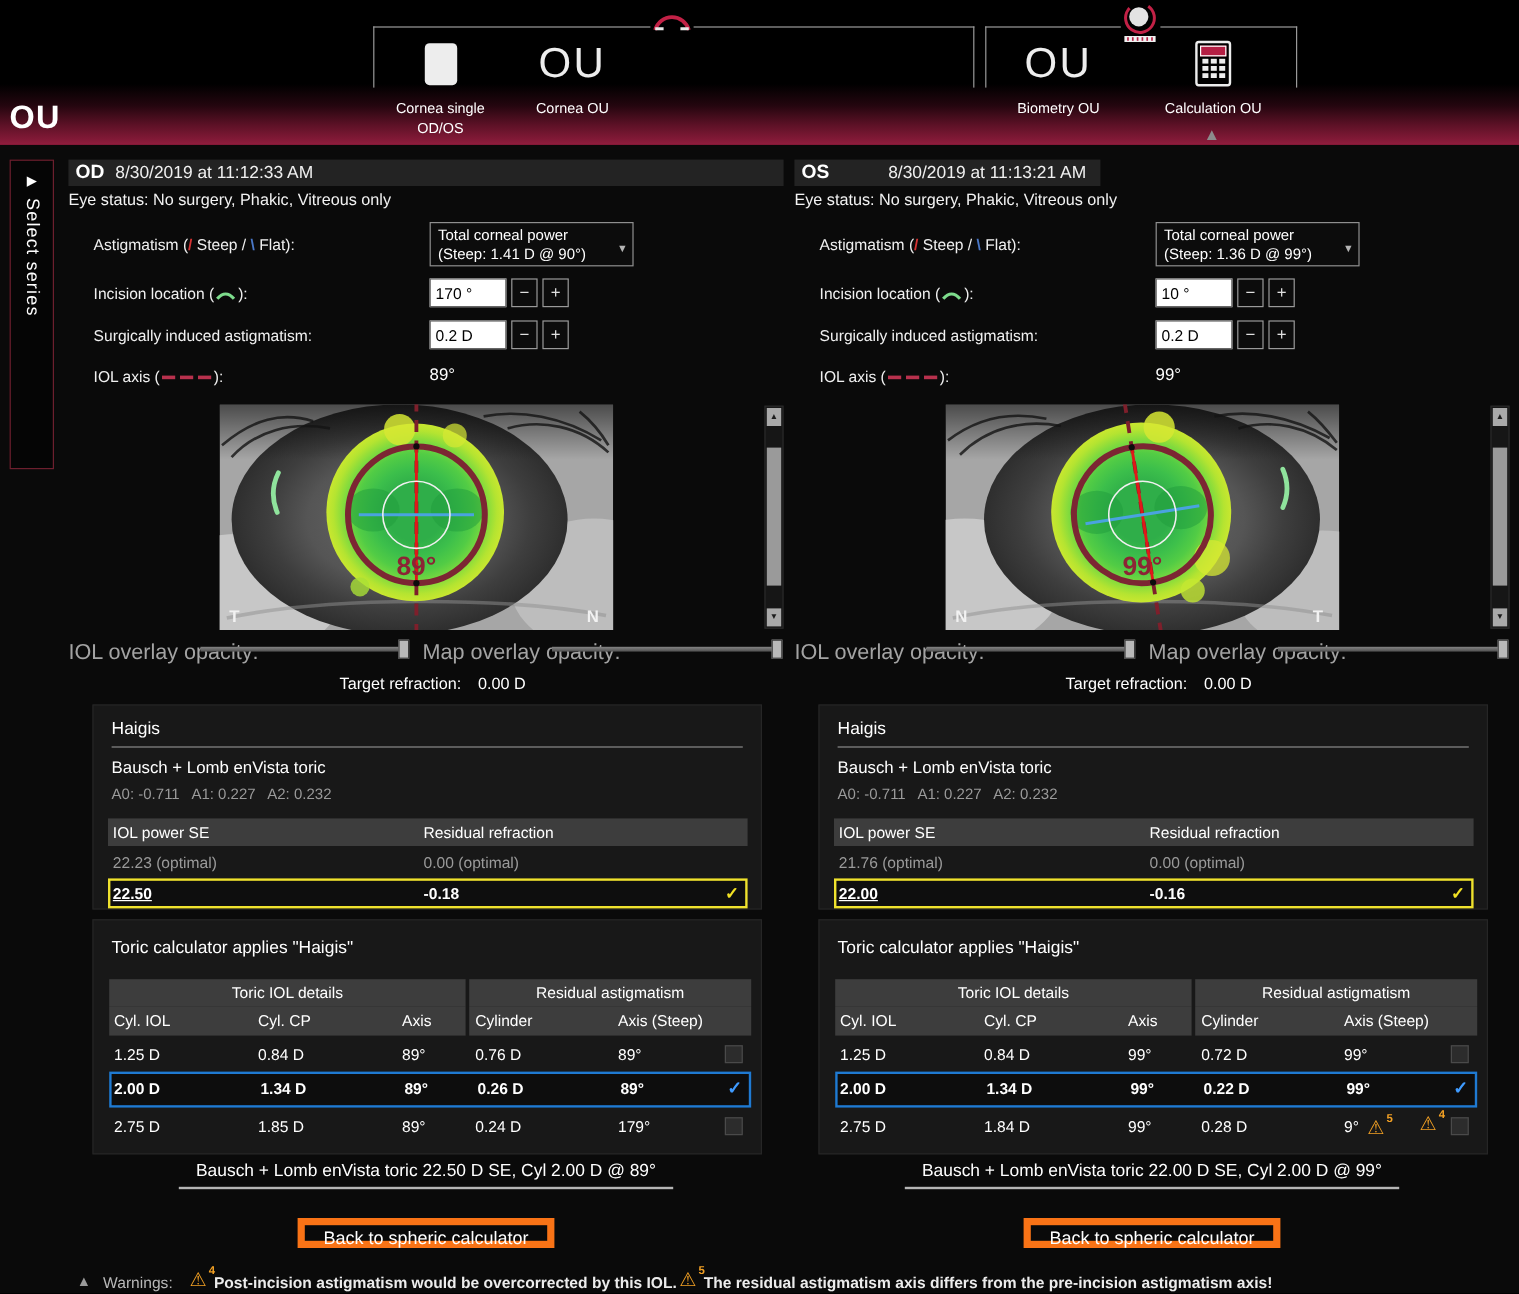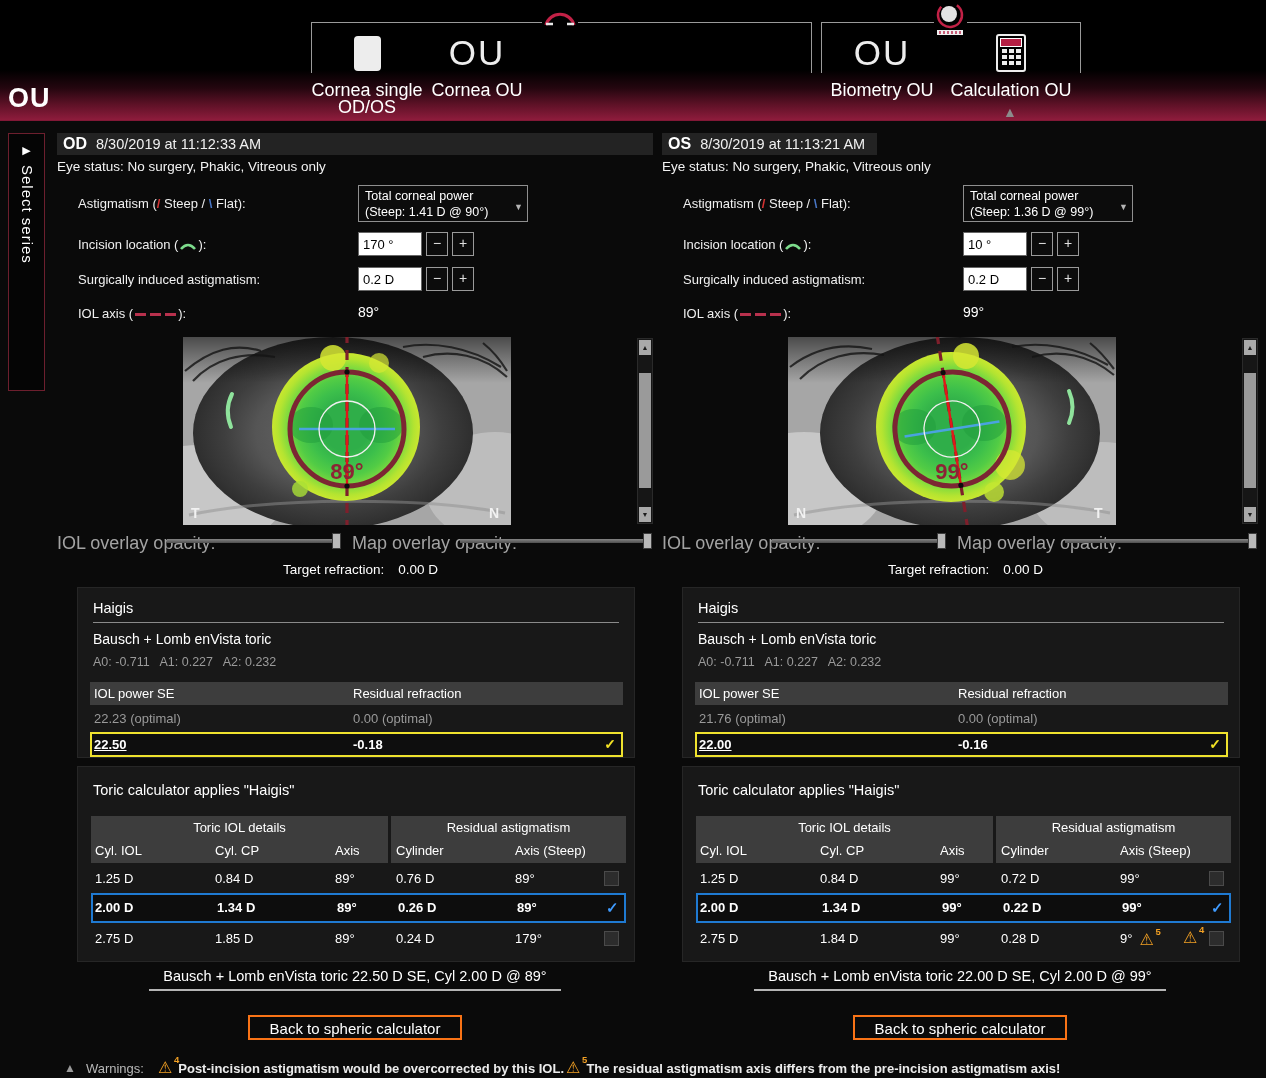--- a/index.html
+++ b/index.html
@@ -8,21 +8,21 @@
 
   
   .header{position:absolute;top:0;left:0;width:1266px;height:121px;
     background:linear-gradient(180deg,#000 0px,#000 70px,#24060f 88px,#5c1126 104px,#8e1c3c 120px,#741430 121px);}
   .window-label{position:absolute;left:8px;top:83px;font-size:27px;font-weight:bold;letter-spacing:1px;color:#fff;}
   .bracket{position:absolute;top:22px;height:50px;border-top:1px solid #9a9a9a;}
   .bl{border-left:1px solid #9a9a9a;} .br{border-right:1px solid #9a9a9a;}
   .grp-icon{position:absolute;top:1px;}
   .tab{position:absolute;top:28px;width:132px;text-align:center;cursor:pointer;}
   .tab .ticon{height:50px;display:flex;align-items:center;justify-content:center;}
-  .tab .tlabel{font-size:18px;line-height:17px;color:#fff;margin-top:4px;}
+  .tab .tlabel{font-size:12px;line-height:17px;color:#fff;margin-top:4px;}
   .ou-glyph{font-size:35px;color:#ededed;letter-spacing:2px;font-weight:400;}
   .sq-icon{width:27px;height:35px;background:#ededed;border-radius:4px;}
   .fu-icon{position:relative;width:44px;height:36px;}
   .fu-icon .small{position:absolute;left:2px;top:6px;width:14px;height:24px;background:#ededed;border-radius:3px;}
   .fu-icon .big{position:absolute;left:14px;top:2px;width:24px;height:32px;background:#b51f44;border:2px solid #ededed;border-radius:3px;}
   .multi-icon{display:grid;grid-template-columns:17px 17px;grid-gap:5px;}
   .multi-icon span{width:17px;height:8px;background:#ededed;border-radius:2px;}
   .calc-icon{width:30px;height:38px;border:2px solid #ededed;border-radius:3px;box-sizing:border-box;padding:2px;}
   .calc-icon .scr{width:20px;height:7px;background:#b51f44;border:1px solid #fff;margin:0 auto 2px;}
   .calc-icon .keys{display:grid;grid-template-columns:repeat(3,5px);grid-gap:2px;justify-content:center;}
@@ -31,21 +31,21 @@
 
   
   .content{position:absolute;top:121px;left:0;width:1266px;height:957px;background:#0a0a0a;}
   .select-series{position:absolute;left:8px;top:12px;width:37px;height:258px;border:1px solid #6d1f2e;background:#050505;cursor:pointer;box-sizing:border-box;}
   .select-series .tri{display:block;text-align:center;font-size:11px;color:#fff;margin-top:10px;}
   .select-series .vtext{writing-mode:vertical-rl;font-size:15px;color:#fff;margin:8px auto 0;display:block;width:18px;letter-spacing:1px;}
 
   .col{position:absolute;top:12px;width:596px;height:945px;}
   .col.od{left:57px;} .col.os{left:662px;}
   .eyebar{position:absolute;top:0;left:0;height:22px;background:#232323;display:flex;align-items:center;padding:0 6px;box-sizing:border-box;}
-  .eyebar.full{width:596px;} .eyebar.fit{width:max-content;padding-right:12px;}
+  .eyebar.full{width:596px;} .eyebar.fit{width:max-content;padding-right:12px;gap:40px;}
   .eyebar .eye{font-weight:bold;font-size:16px;margin-right:9px;}
   .eyebar .dt{font-size:14.5px;color:#f0f0f0;}
   .eyestatus{position:absolute;top:26px;left:0;font-size:13.5px;color:#f2f2f2;}
 
   .slabel{position:absolute;left:21px;font-size:13px;color:#f0f0f0;white-space:nowrap;}
   .red-slash{color:#d63333;font-weight:bold;}
   .blue-bslash{color:#4a78c9;font-weight:bold;}
   .arc-ico{vertical-align:-2px;margin:0 1px;}
   .dash{display:inline-block;width:11px;height:3px;background:#b8314d;margin:0 2px;vertical-align:2px;}
   .dropdown{position:absolute;left:301px;top:52px;width:170px;height:37px;background:#0c0c0c;border:1px solid #8f8f8f;
@@ -101,21 +101,21 @@
   .trsel .tc1{left:2px;}
   .tcheck{position:absolute;left:513px;top:6px;width:15px;height:15px;background:#2c2c2c;border:1px solid #4a4a4a;box-sizing:border-box;cursor:pointer;}
   .trsel .bluechk{position:absolute;left:513px;top:0;color:#3f9bff;font-weight:bold;font-size:15px;}
   .warn{color:#f2a024;font-size:16px;position:relative;display:inline-block;line-height:1;font-weight:normal;}
   .warn sup{position:absolute;top:-5px;right:-7px;font-size:9.5px;color:#f2a024;font-weight:bold;}
   .tc5 .warn{margin-left:7px;top:2px;}
   .rowwarn{position:absolute;left:487px;top:5px;}
 
   .summary{position:absolute;top:834px;left:0;width:596px;text-align:center;}
   .summary span{display:inline-block;font-size:14.5px;border-bottom:2px solid #b5b5b5;padding:0 14px 5px;}
-  .backbtn{position:absolute;top:882px;left:50%;transform:translateX(-50%);width:214px;height:25px;border:2px solid #f97316;
+  .backbtn{position:absolute;top:882px;left:50%;transform:translateX(-50%);width:214px;height:25px;border:6px solid #f97316;
     background:transparent;color:#fff;font-size:15px;line-height:23px;text-align:center;box-sizing:border-box;cursor:pointer;font-family:inherit;}
 
   .warnings{position:absolute;left:64px;top:936px;height:22px;display:flex;align-items:center;font-size:13px;font-weight:bold;color:#ececec;white-space:nowrap;}
   .warnings .exp{color:#9a9a9a;font-size:12px;font-weight:normal;margin-right:10px;cursor:pointer;}
   .warnings .wlabel{color:#b8b8b8;margin-right:12px;font-weight:normal;}
   .warnings .warn{margin:0 6px 0 2px;}
   .mapaxis{font-weight:bold;}
 </style>
 </head>
 <body>

